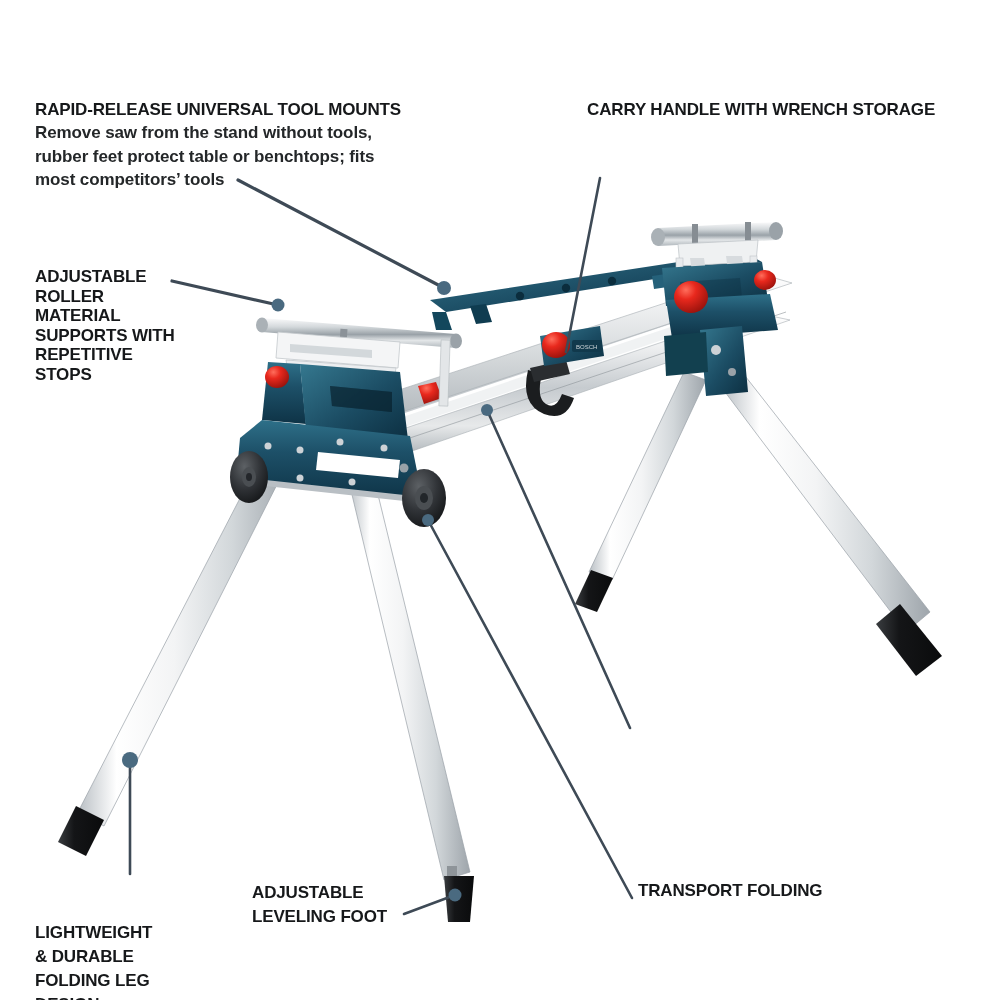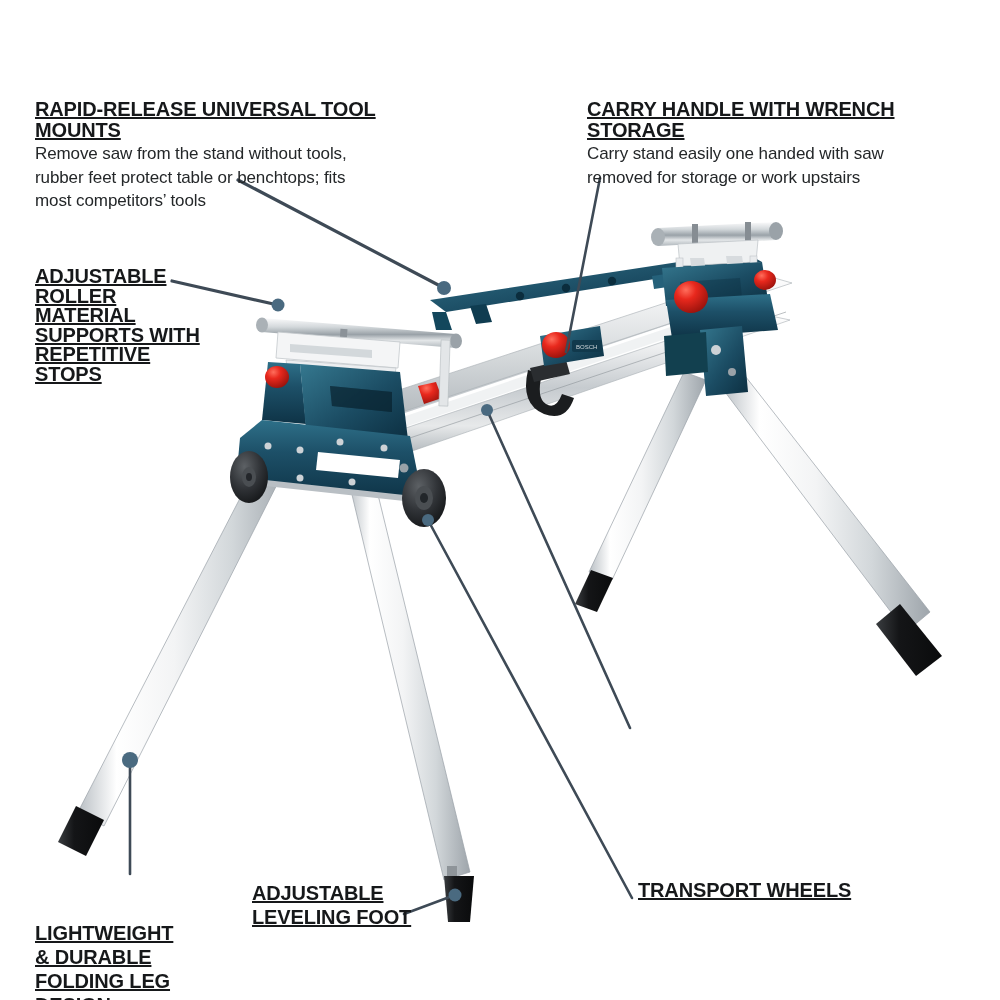--- a/index.html
+++ b/index.html
@@ -16,31 +16,30 @@
     overflow: hidden;
     font-family: "Liberation Sans", sans-serif;
     -webkit-font-smoothing: antialiased;
   }
 
   
   .callout { position: absolute; }
   .callout .c-title {
     font-family: "Liberation Sans", sans-serif;
     font-weight: 700;
-    font-size: 20px;
+    font-size: 17px;
     line-height: 21px;
     letter-spacing: -0.15px;
     color: #16181a;
     margin: 0 0 1px 0;
     white-space: pre-line;
-    text-decoration: underline;
   }
   .callout .c-body {
     font-family: "Liberation Sans", sans-serif;
-    font-weight: 400;
+    font-weight: 700;
     font-size: 17px;
     line-height: 23.5px;
     letter-spacing: -0.1px;
     color: #242729;
     margin: 0;
     white-space: pre-line;
   }
 
   #co-tool-mounts   { left: 35px;  top: 99px;  width: 430px; }
   #co-carry-handle  { left: 587px; top: 99px;  width: 405px; }
@@ -283,36 +282,34 @@
 
   <div class="callout" id="co-tool-mounts">
     <p class="c-title">RAPID-RELEASE UNIVERSAL TOOL MOUNTS</p>
     <p class="c-body">Remove saw from the stand without tools,
 rubber feet protect table or benchtops; fits
 most competitors’ tools</p>
   </div>
 
   <div class="callout" id="co-carry-handle">
     <p class="c-title">CARRY HANDLE WITH WRENCH STORAGE</p>
-    <p class="c-body">Carry stand easily one handed with saw
-removed for storage or work upstairs</p>
   </div>
 
   <div class="callout" id="co-roller">
     <p class="c-title">ADJUSTABLE
 ROLLER
 MATERIAL
 SUPPORTS WITH
 REPETITIVE
 STOPS</p>
   </div>
 
 
   <div class="callout" id="co-transport">
-    <p class="c-title">TRANSPORT WHEELS</p>
+    <p class="c-title">TRANSPORT FOLDING</p>
   </div>
 
   <div class="callout" id="co-lightweight">
     <p class="c-title">LIGHTWEIGHT
 &amp; DURABLE
 FOLDING LEG
 DESIGN</p>
   </div>
 
   <div class="callout" id="co-leveling">

